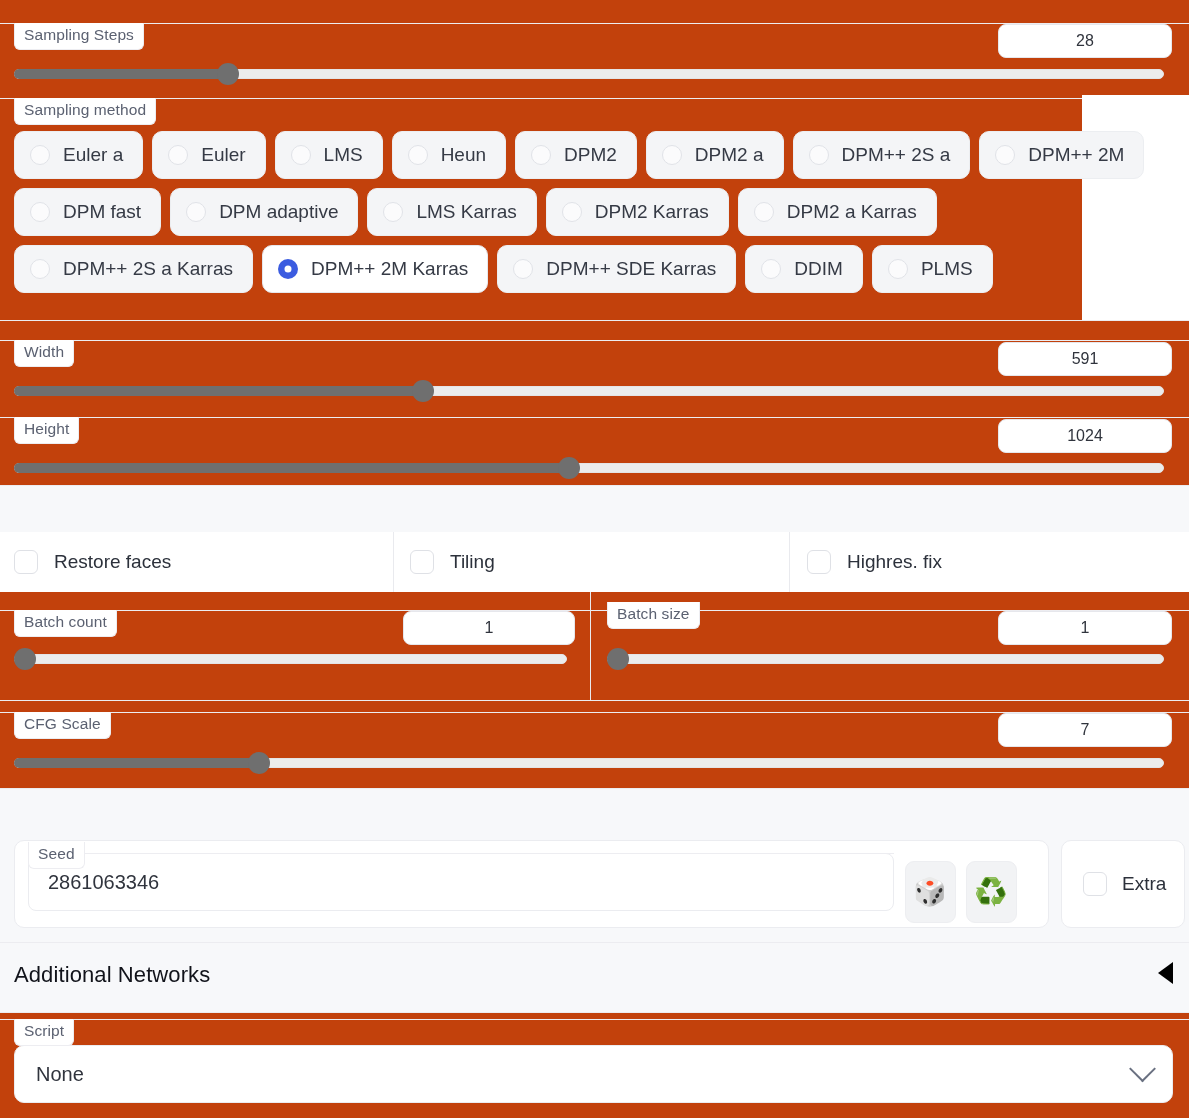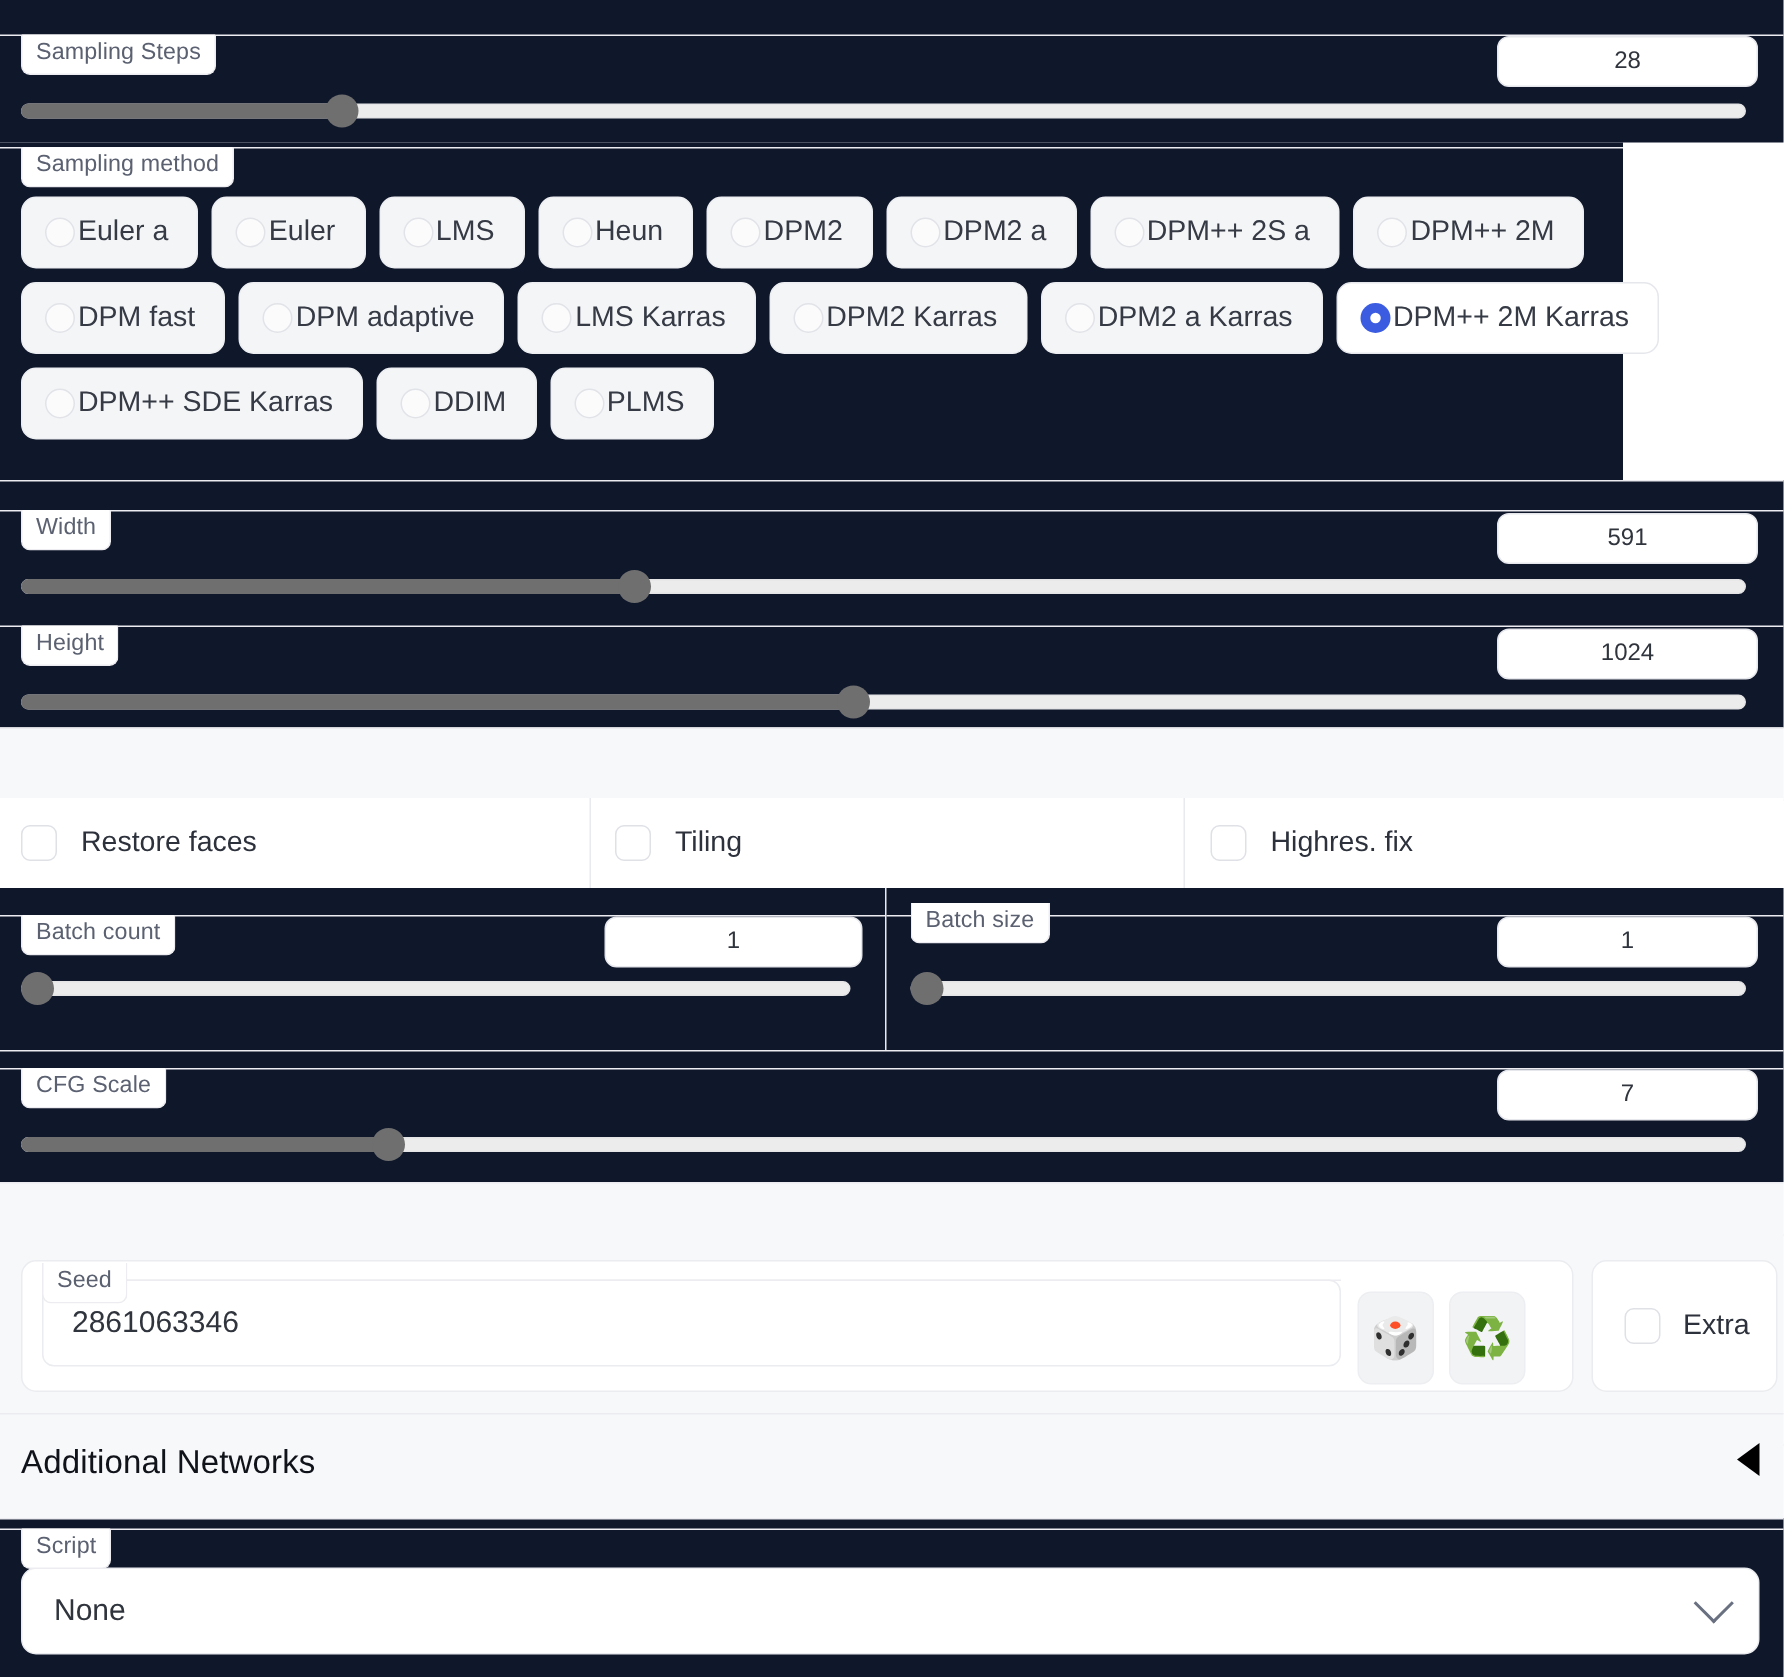--- a/index.html
+++ b/index.html
@@ -18,21 +18,21 @@
   .page {
     position: relative;
     width: 1189px;
     height: 1118px;
     background: #ffffff;
   }
 
   
   .panel {
     position: relative;
-    background: #0f172a;
+    background: #c2410c;
     box-sizing: border-box;
   }
   .panel-white {
     background: #ffffff;
   }
   .gap-band {
     background: #f7f8fa;
     border-top: 1px solid #ececf0;
     border-bottom: 1px solid #ececf0;
     width: 100%;
@@ -118,21 +118,21 @@
   
   .radio-wrap {
     position: absolute;
     display: flex;
     flex-wrap: wrap;
     gap: 9px 9px;
   }
   .radio {
     display: inline-flex;
     align-items: center;
-    gap: 2px;
+    gap: 13px;
     height: 48px;
     padding: 0 19px 0 15px;
     background: #f4f5f7;
     border: 1px solid #eceef1;
     border-radius: 10px;
     font-size: 19px;
     color: #353a45;
     box-sizing: border-box;
     cursor: pointer;
     white-space: nowrap;
@@ -358,20 +358,24 @@
       </div>
       <div class="radio">
         <span class="dot"></span>
         <span>DPM2 Karras</span>
       </div>
       <div class="radio">
         <span class="dot"></span>
         <span>DPM2 a Karras</span>
       </div>
 
+      <div class="radio">
+        <span class="dot"></span>
+        <span>DPM++ 2S a Karras</span>
+      </div>
       <div class="radio selected">
         <span class="dot"></span>
         <span>DPM++ 2M Karras</span>
       </div>
       <div class="radio">
         <span class="dot"></span>
         <span>DPM++ SDE Karras</span>
       </div>
       <div class="radio">
         <span class="dot"></span>

